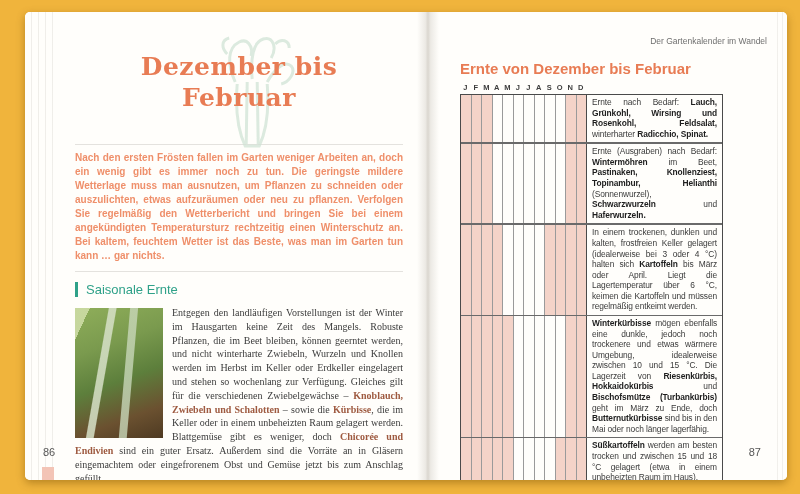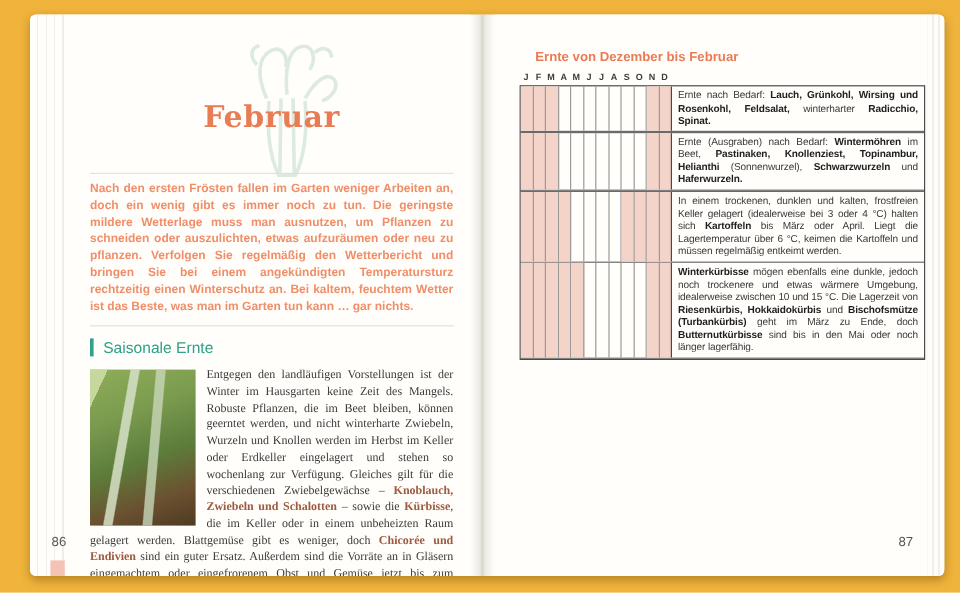--- a/index.html
+++ b/index.html
@@ -48,26 +48,26 @@
              linear-gradient(160deg, #8fae5a 0%, #7a9a4e 30%, #5d7f3c 55%, #6b5130 80%, #4e3a22 100%); }
   .body-wrap b { color:var(--highlight-brown); }
 
   .pageno { position:absolute; bottom:22px; font-size:11px; color:#555; }
   .pageno-left  { left:18px; }
   .pageno-right { right:26px; }
   .tab { position:absolute; left:17px; bottom:0; width:12px; height:13px; background:var(--tab-pink); }
 
   
   .running-head { text-align:right; font-size:8.5px; color:#6f6f6f; margin:8px 4px 0 0; }
-  .cal-heading  { color:var(--accent-orange); font-size:11px; font-weight:bold; margin:14px 0 6px 13px; }
+  .cal-heading  { color:var(--accent-orange); font-size:15px; font-weight:bold; margin:14px 0 6px 0; }
 
   .mhead { display:flex; margin-bottom:2px; }
   .mhead span { width:10.5px; text-align:center; font-size:7.5px; font-weight:bold; color:#3d3d3d; }
 
-  .cal { border:1px solid #4a4a4a; width:338px; }
+  .cal { border:1px solid #4a4a4a; width:263px; }
   .cal-row { display:flex; border-bottom:1px solid #6a6a6a; align-items:stretch; }
   .cal-row:last-child { border-bottom:none; }
   .mgrid { display:flex; width:126px; flex:none; }
   .mcell { width:10.5px; border-right:1px solid #9a9a9a; }
   .mcell:last-child { border-right:1px solid #4a4a4a; }
   .mcell.on { background:var(--cell-pink); }
   .ttxt { flex:1; padding:2px 5px 3px 5px; font-size:8.4px; line-height:1.26;
           color:var(--table-text); text-align:justify; hyphens:auto; letter-spacing:-.1px; }
   .ttxt b { color:#1e1e1e; }
 </style>
@@ -85,21 +85,21 @@
           <g fill="none" stroke="#cfe3d4" stroke-width="3" opacity="0.9">
             <path d="M40 50 C38 75 40 95 48 112 L62 112 C70 95 72 75 70 50"></path>
             <path d="M50 48 L49 110 M60 48 L61 110"></path>
             <path d="M38 48 C30 30 30 14 42 8 C50 4 56 12 54 22"></path>
             <path d="M55 45 C53 25 56 8 66 5 C76 2 80 14 74 24"></path>
             <path d="M70 48 C78 34 88 26 94 32 C99 38 92 48 84 50"></path>
             <path d="M30 20 C24 14 24 6 32 4 M78 10 C84 4 92 6 92 14"></path>
           </g>
         </svg>
         <div class="title">
-          <br>
+          <span>Dezember bis</span><br>
           <span>Februar</span>
         </div>
       </div>
 
       <div class="rule"></div>
       <p class="intro">Nach den ersten Frösten fallen im Garten weniger Arbeiten an, doch ein wenig gibt es immer noch zu tun. Die geringste mildere Wetterlage muss man ausnutzen, um Pflanzen zu schneiden oder auszulichten, etwas aufzuräumen oder neu zu pflanzen. Verfolgen Sie regelmäßig den Wetterbericht und bringen Sie bei einem angekündigten Temperatursturz rechtzeitig einen Winterschutz an. Bei kaltem, feuchtem Wetter ist das Beste, was man im Garten tun kann … gar nichts.</p>
       <div class="rule"></div>
 
       <h2 class="section-head">Saisonale Ernte</h2>
 
@@ -110,20 +110,21 @@
 
       <div class="pageno pageno-left">86</div>
       <div class="tab"></div>
     </div>
 
     <div class="gutter"></div>
 
     <div class="page page-right">
       <div class="stack-right"></div>
 
+      <div class="running-head">Der Gartenkalender im Wandel</div>
       <h2 class="cal-heading">Ernte von Dezember bis Februar</h2>
 
       <div class="mhead" id="mhead">
           <span>J</span>
           <span>F</span>
           <span>M</span>
           <span>A</span>
           <span>M</span>
           <span>J</span>
           <span>J</span>
@@ -242,20 +243,21 @@
               <div class="mcell on"></div>
               <div class="mcell on"></div>
               <div class="mcell"></div>
               <div class="mcell"></div>
               <div class="mcell"></div>
               <div class="mcell"></div>
               <div class="mcell on"></div>
               <div class="mcell on"></div>
               <div class="mcell on"></div>
             </div>
+            <div class="ttxt"><b>Süßkartoffeln</b><span> werden am besten trocken und zwischen 15 und 18 °C gelagert (etwa in einem unbeheizten Raum im Haus).</span></div>
           </div>
         </div>
 
       <div class="pageno pageno-right">87</div>
     </div>
 
   </div>
 </div>
 
 </body></html>

